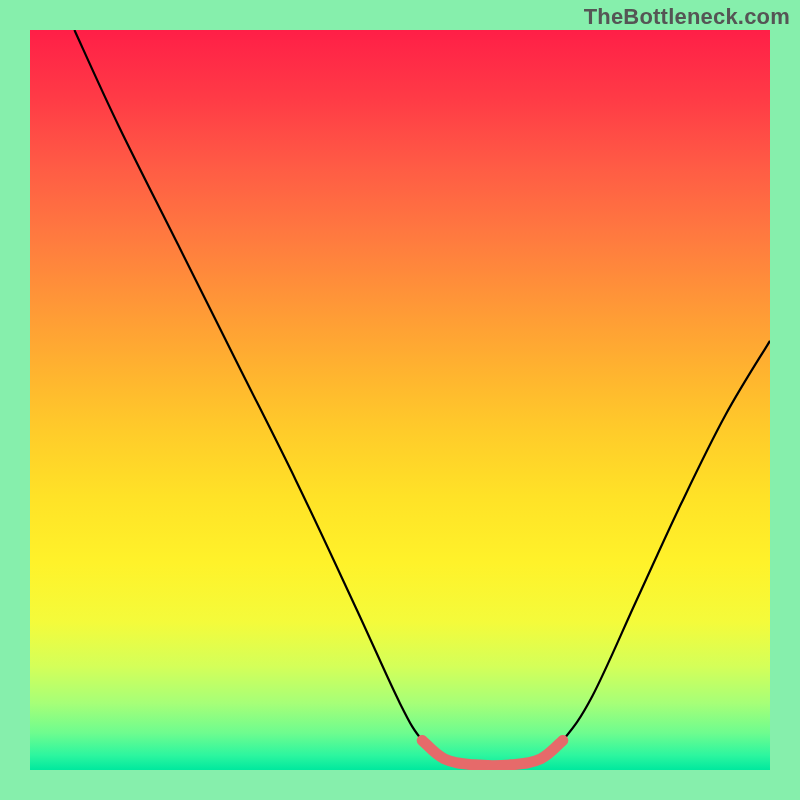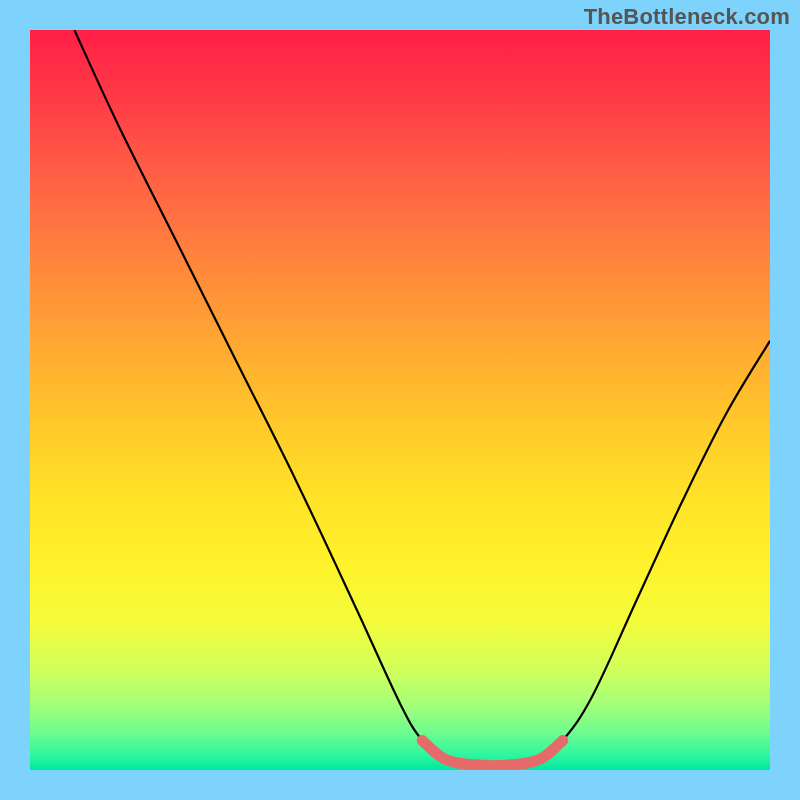--- a/index.html
+++ b/index.html
@@ -8,21 +8,21 @@
     width: 800px;
     height: 800px;
     background: #000;
     overflow: hidden;
     font-family: Arial, Helvetica, sans-serif;
   }
   .stage {
     position: relative;
     width: 800px;
     height: 800px;
-    background: #7dd3fc;
+    background: #86efac;
   }
   .plot-area {
     position: absolute;
     left: 30px;
     top: 30px;
     width: 740px;
     height: 740px;
     overflow: hidden;
   }
   .gradient-bg {

